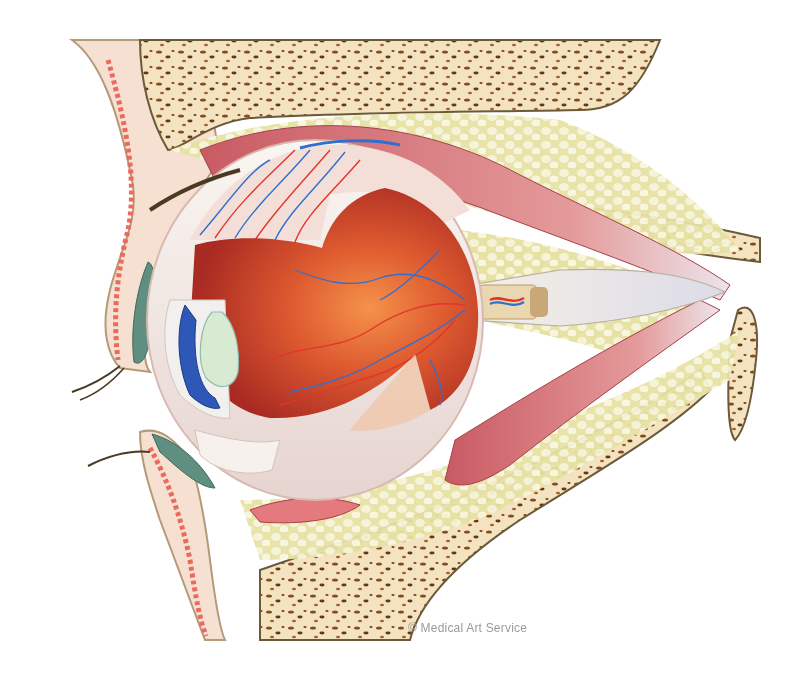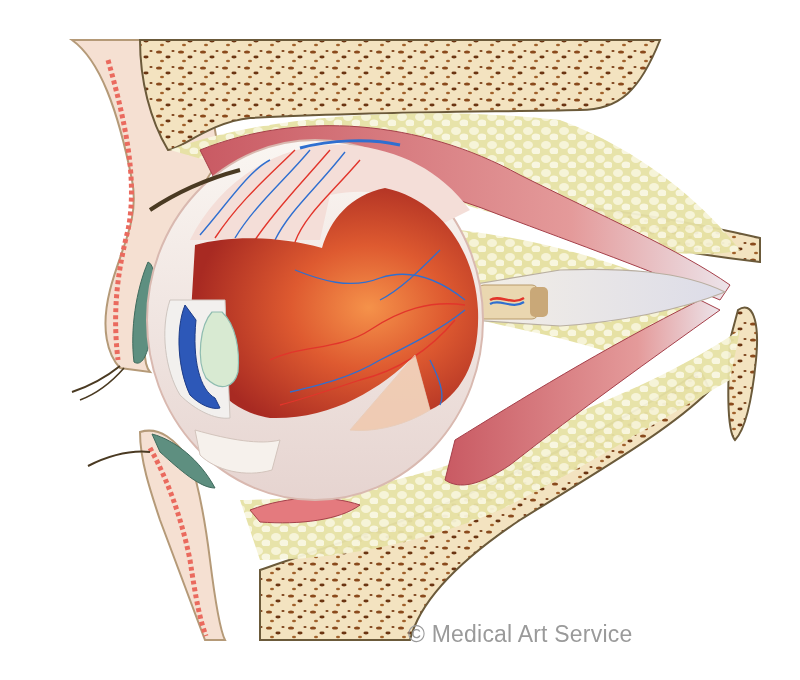--- a/index.html
+++ b/index.html
@@ -1,20 +1,20 @@
 <!DOCTYPE html>
 <html><head>
   <meta charset="utf-8">
   <style>
     html, body { margin: 0; padding: 0; background: #ffffff; }
     body { width: 800px; height: 680px; position: relative; overflow: hidden; }
     #illustration { position: absolute; left: 0; top: 0; width: 800px; height: 680px; }
     .watermark {
       position: absolute; left: 408px; top: 621px;
-      font-family: "Liberation Sans", sans-serif; font-size: 23px; color: #9a9a9a;
+      font-family: "Liberation Sans", sans-serif; font-size: 12px; color: #9a9a9a;
       letter-spacing: 0.2px; white-space: nowrap;
     }
   </style>
 </head>
 <body>
 
 <svg id="illustration" viewBox="0 0 800 680" xmlns="http://www.w3.org/2000/svg">
   <defs>
     <radialGradient id="retinaGrad" cx="0.62" cy="0.52" r="0.6">
       <stop offset="0" stop-color="#f5924a"></stop>

